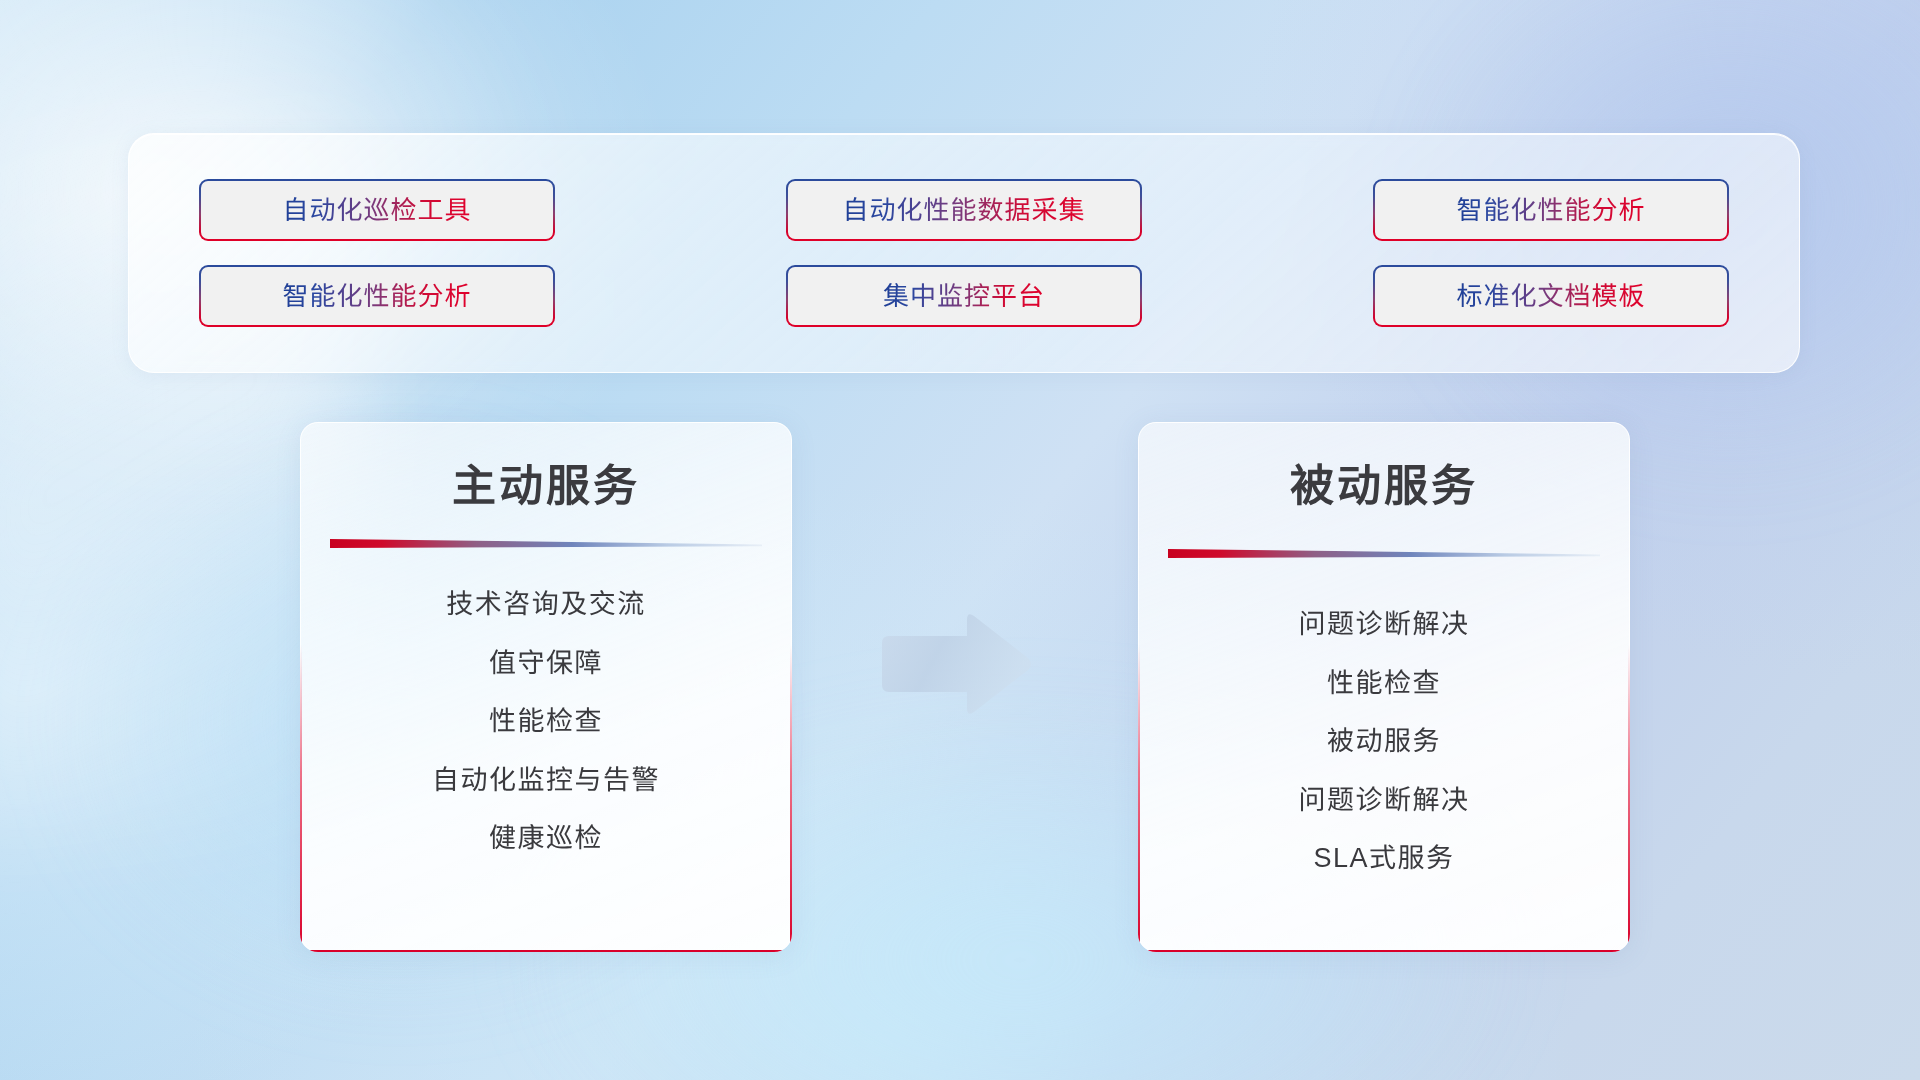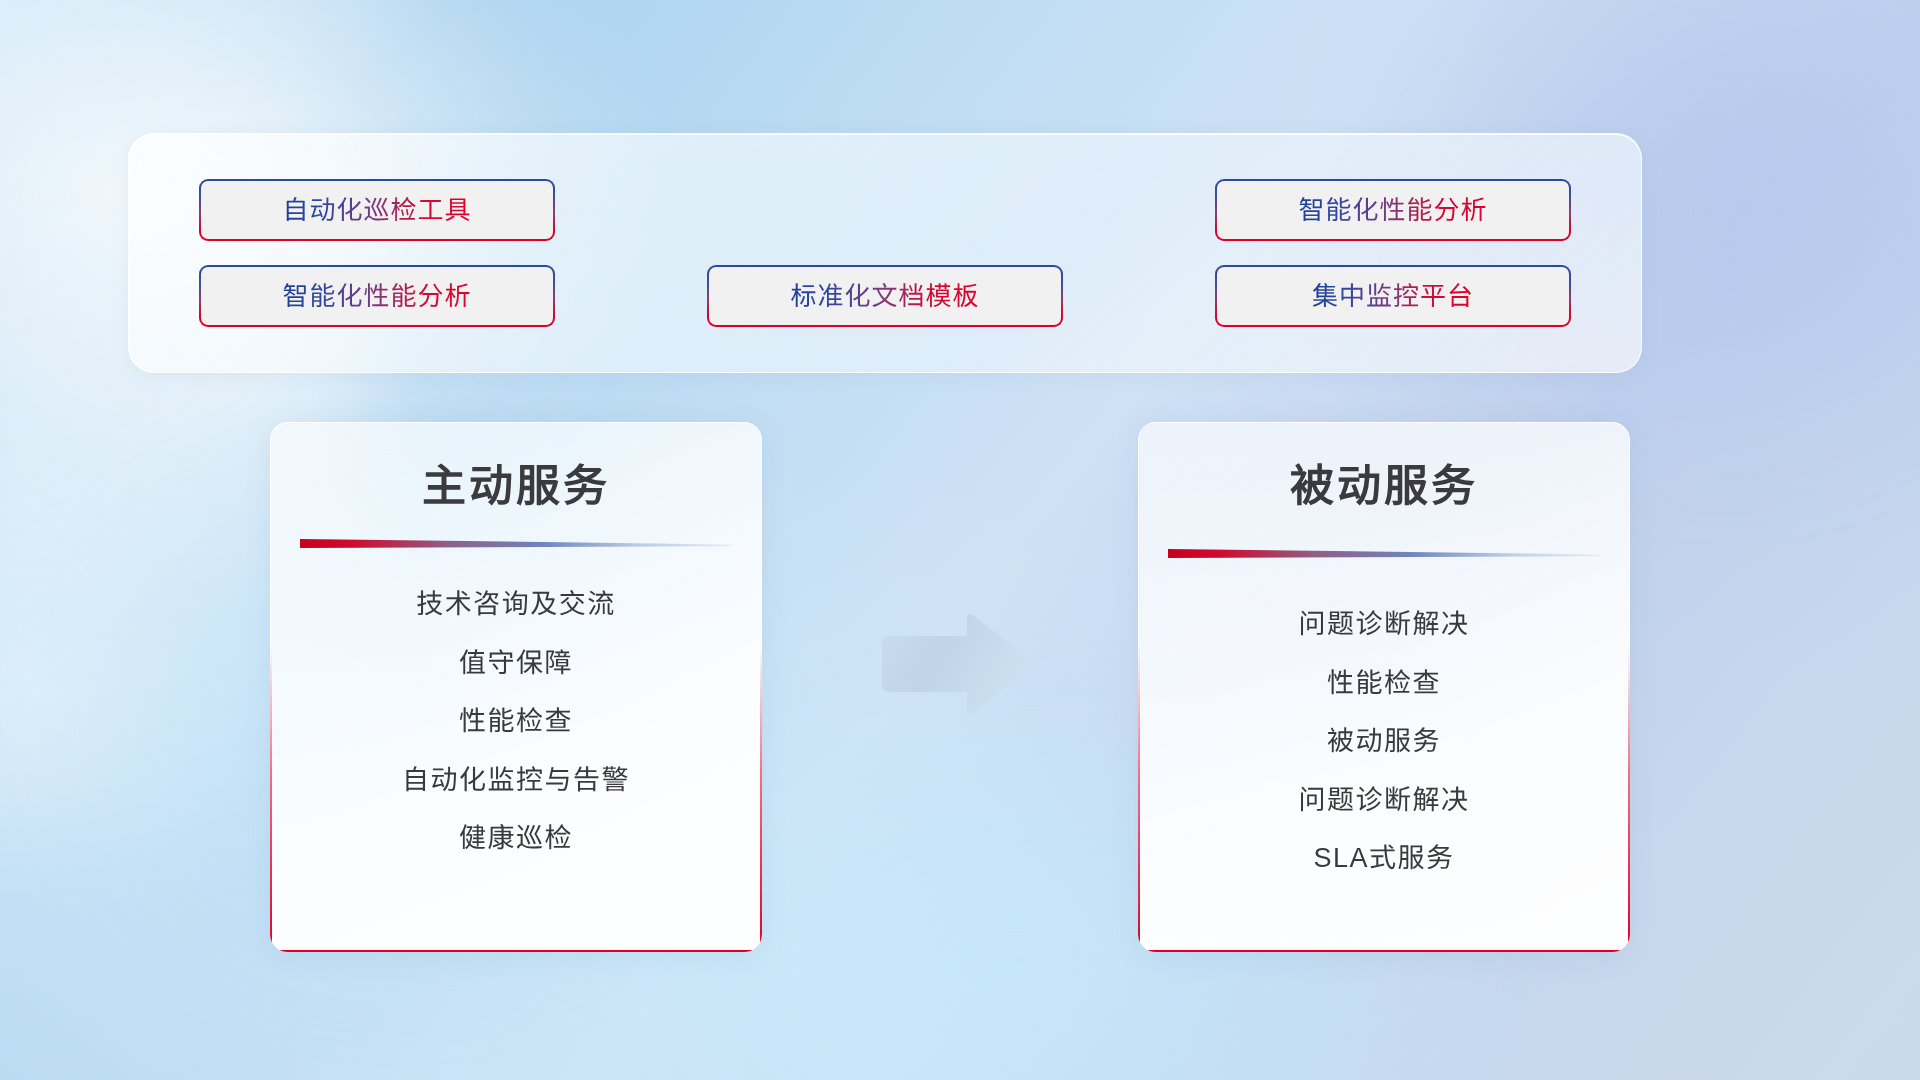--- a/index.html
+++ b/index.html
@@ -55,21 +55,21 @@
   }
   .streak.s5 {
     left:-60px; top:120px; width:420px; height:720px;
     background:linear-gradient(150deg, rgba(255,255,255,0.0) 0%, rgba(255,255,255,0.40) 45%, rgba(255,255,255,0.0) 100%);
   }
 
   
   #top-panel {
     position:absolute;
     left:128px; top:133px;
-    width:1514px; height:240px;
+    width:1672px; height:240px;
     border-radius:26px;
     background:linear-gradient(140deg,
         rgba(255,255,255,0.74) 0%,
         rgba(250,253,255,0.60) 32%,
         rgba(244,250,255,0.50) 62%,
         rgba(255,255,255,0.62) 100%);
     border:1px solid rgba(255,255,255,0.88);
     box-shadow:
       0 2px 18px rgba(120,150,190,0.10),
       inset 0 1px 0 rgba(255,255,255,0.95);
@@ -132,21 +132,21 @@
         rgba(252,254,255,0.80) 30%,
         rgba(255,255,255,0.92) 62%,
         rgba(255,255,255,0.97) 100%);
     box-shadow:0 4px 26px rgba(110,140,180,0.12);
     overflow:hidden;
     padding:36px 30px 28px;
     display:flex;
     flex-direction:column;
     align-items:center;
   }
-  #card-active  { left:270px; }
+  #card-active  { left:300px; }
   #card-passive { left:1138px;gap:10px; }
 
   
   .card-edge {
     position:absolute;
     pointer-events:none;
   }
   .card-edge.left {
     left:0; top:0; bottom:0; width:2px;
     background:linear-gradient(180deg, rgba(224,0,40,0) 0%, rgba(224,0,40,0) 42%, rgba(224,0,40,0.55) 66%, #d9002a 100%);
@@ -224,33 +224,36 @@
   <div class="streak s4"></div>
   <div class="streak s5"></div>
 
   <div id="top-panel">
 
     <div class="tag-row">
       <div class="tag">
         <span class="tag-label">自动化巡检工具</span>
       </div>
       <div class="tag">
+        <span class="tag-label">自动化性能数据采集</span>
+      </div>
+      <div class="tag">
         <span class="tag-label">智能化性能分析</span>
       </div>
     </div>
 
     <div class="tag-row">
       <div class="tag">
         <span class="tag-label">智能化性能分析</span>
       </div>
       <div class="tag">
+        <span class="tag-label">集中监控平台</span>
+      </div>
+      <div class="tag">
         <span class="tag-label">标准化文档模板</span>
-      </div>
-      <div class="tag">
-        <span class="tag-label">集中监控平台</span>
       </div>
     </div>
 
   </div>
 
   <div class="service-card" id="card-active">
     <div class="card-frame"></div>
     <div class="card-edge left"></div>
     <div class="card-edge right"></div>
     <div class="card-edge bottom"></div>

